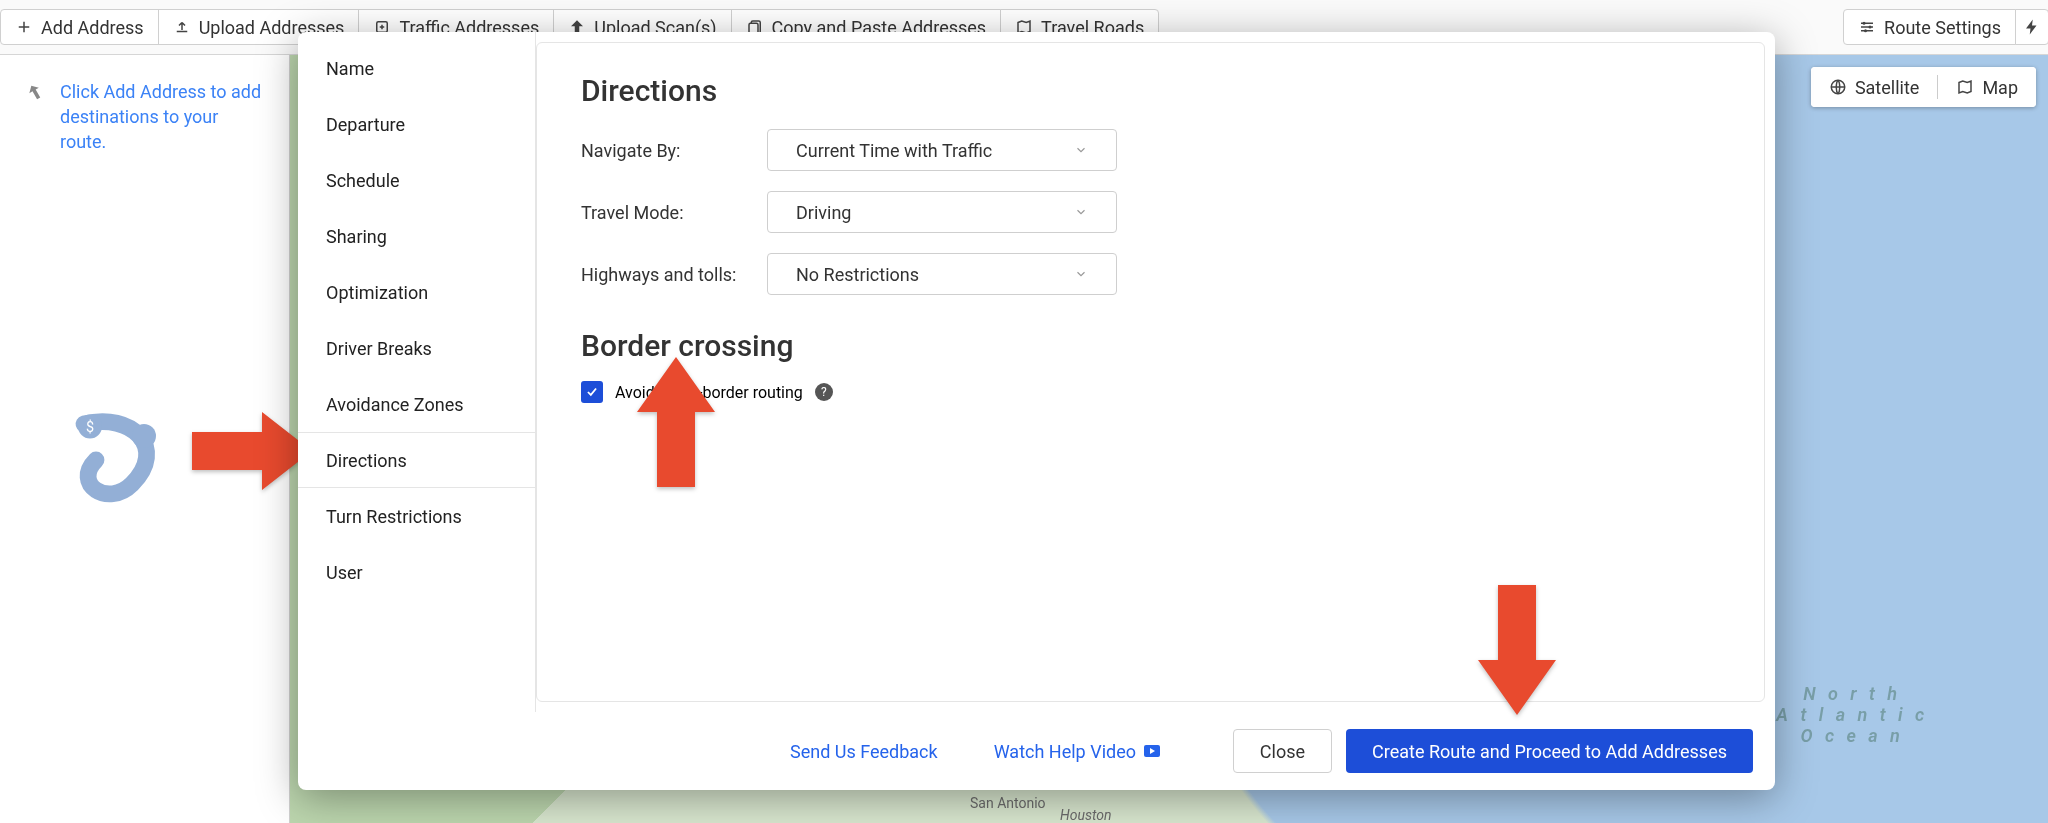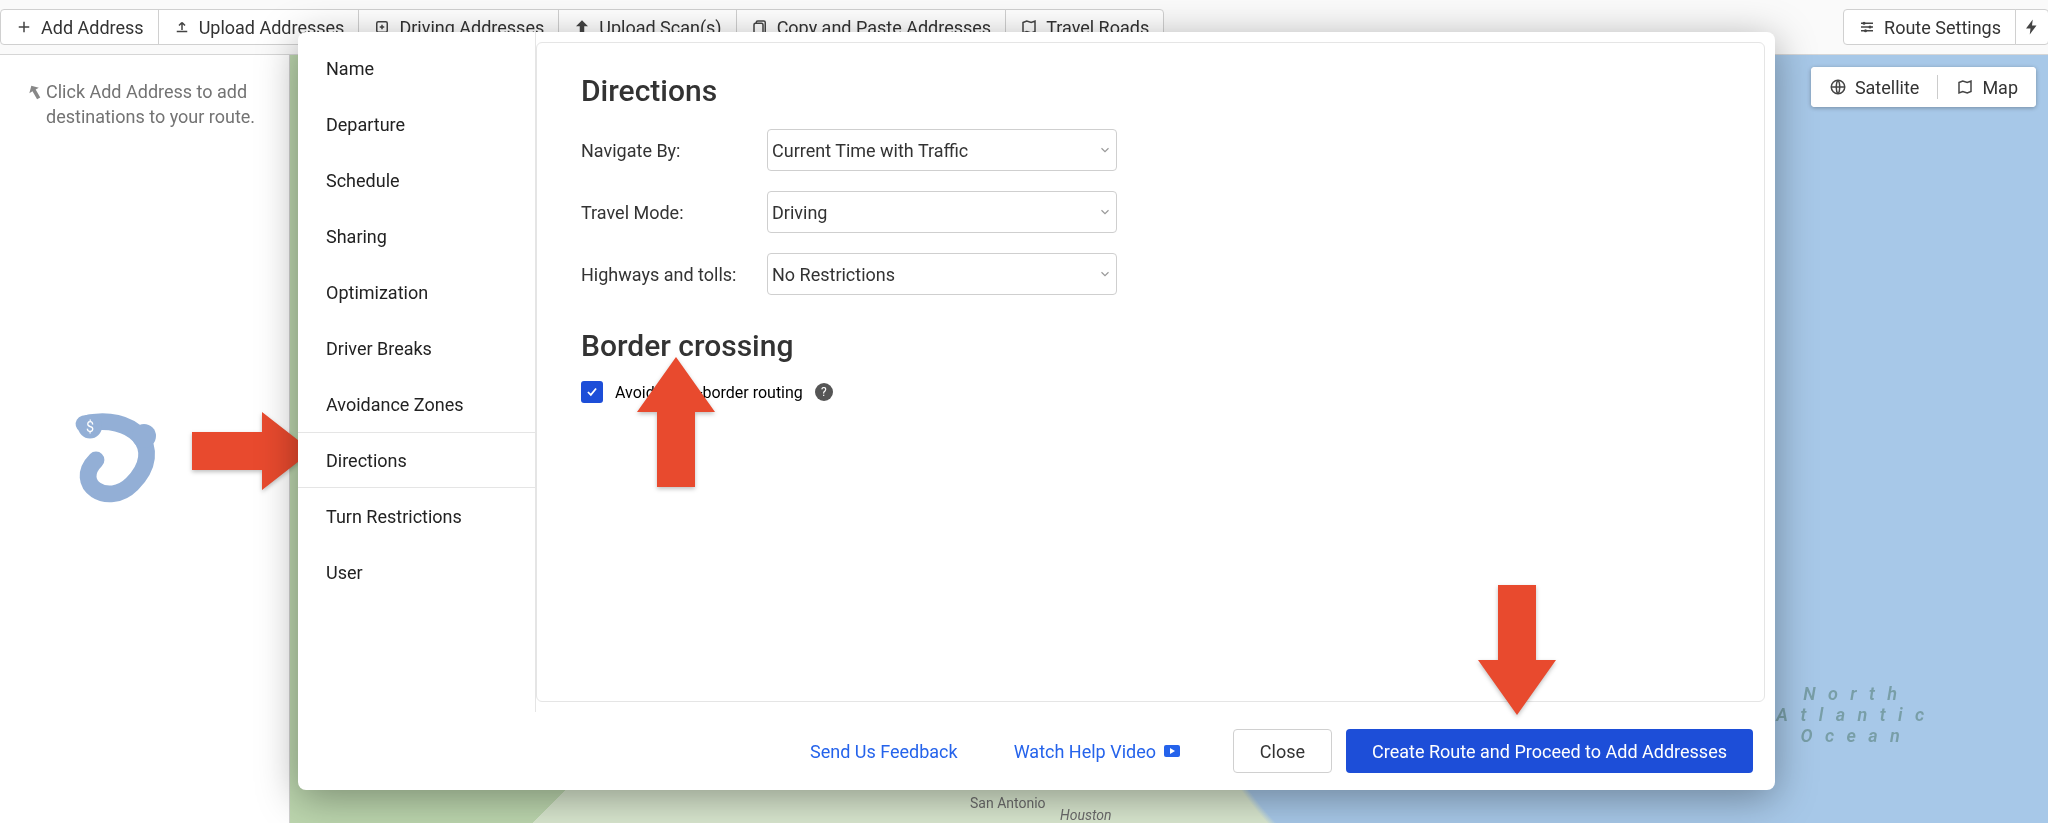--- a/index.html
+++ b/index.html
@@ -25,21 +25,21 @@
   .tb-icon { width: 18px; height: 18px; display: inline-block; }
   .tb-spacer { flex: 1; }
   .tb-right { display: flex; align-items: center; gap: 0; }
   .tb-lightning { width: 34px; padding: 0; justify-content: center; }
 
   
   .left-panel {
     position: absolute; top: 55px; left: 0; width: 290px; bottom: 0;
     background: #fff; border-right: 1px solid #d0d0d0; padding: 24px;
   }
-  .hint { display: flex; color: #737373; font-size: 18px; line-height: 1.4; justify-content: space-between; }
+  .hint { display: flex; gap: 14px; color: #3b82f6; font-size: 18px; line-height: 1.4; justify-content: space-between; }
   .hint-arrow { width: 22px; height: 22px; flex: 0 0 22px; margin-top: 2px; opacity: .7; }
 
   .map-area {
     position: absolute; top: 55px; left: 290px; right: 0; bottom: 0;
     background:
       radial-gradient(circle at 90% 30%, #a7c8e8 0 18%, transparent 18.5%),
       radial-gradient(circle at 70% 70%, #a7c8e8 0 25%, transparent 25.5%),
       linear-gradient(135deg, #bcd6ae 0 40%, #d9e7cf 40% 70%, #a7c8e8 70% 100%);
     overflow: hidden;
   }
@@ -71,21 +71,21 @@
 
   
   .modal {
     position: absolute; top: 32px; left: 298px; width: 1477px; height: 758px;
     background: #fff; border-radius: 8px; box-shadow: 0 8px 40px rgba(0,0,0,.35);
     display: flex; flex-direction: column;
   }
   .modal-body { flex: 1; display: flex; }
   .modal-footer {
     height: 78px; display: flex; align-items: center; justify-content: flex-end;
-    padding: 0 22px; gap: 14px; margin-left: 20px;
+    padding: 0 22px; gap: 14px;
   }
   .footer-links { display: flex; gap: 56px; margin-right: auto; padding-left: 470px; }
   .footer-links a { color: #2563eb; text-decoration: none; font-size: 18px; display: inline-flex; align-items: center; gap: 8px; }
   .btn-secondary {
     height: 44px; padding: 0 26px; border-radius: 4px; border: 1px solid #d0d0d0;
     background: #fff; color: #333; font-size: 18px; cursor: pointer;
   }
   .btn-primary {
     height: 44px; padding: 0 26px; border-radius: 4px; border: none;
     background: #1d4ed8; color: #fff; font-size: 18px; cursor: pointer;
@@ -109,21 +109,21 @@
   .panel {
     flex: 1; margin: 10px 10px 10px 0; border: 1px solid #e5e5e5; border-radius: 6px;
     padding: 30px 44px; display: flex; flex-direction: column; gap: 10px;
     position: relative;
   }
   h2 { font-size: 30px; font-weight: 500; color: #333; margin-bottom: 6px; }
   .row { display: flex; align-items: center; height: 52px; }
   .row label { width: 186px; font-size: 18px; color: #333; }
   .select {
     width: 350px; height: 42px; border: 1px solid #cfcfcf; border-radius: 4px;
-    padding: 0 4px; display: flex; align-items: center; justify-content: space-between;
+    padding: 0 28px; display: flex; align-items: center; justify-content: space-between;
     font-size: 18px; color: #333; background: #fff; cursor: pointer;
   }
   .chev { width: 14px; height: 14px; opacity: .6; }
 
   .check-row { display: flex; align-items: center; gap: 12px; margin-top: 2px; }
   .checkbox {
     width: 22px; height: 22px; border-radius: 3px; background: #1d4ed8;
     display: inline-flex; align-items: center; justify-content: center; cursor: pointer;
   }
   .checkbox svg { width: 14px; height: 14px; stroke: #fff; stroke-width: 3; fill: none; }
@@ -150,21 +150,21 @@
       <svg class="tb-icon" viewBox="0 0 24 24">
           <path d="M12 16V6m0 0l-4 4m4-4l4 4M5 18h14" stroke="#444" stroke-width="2" fill="none"></path>
         </svg>
       <span>Upload Addresses</span>
     </button>
     <button class="tb-btn mid">
       <svg class="tb-icon" viewBox="0 0 24 24">
           <rect x="5" y="5" width="14" height="14" rx="2" stroke="#444" stroke-width="2" fill="none"></rect>
           <path d="M12 9v6m-3-3h6" stroke="#444" stroke-width="2"></path>
         </svg>
-      <span>Driving Addresses</span>
+      <span>Traffic Addresses</span>
     </button>
     <button class="tb-btn mid">
       <svg class="tb-icon" viewBox="0 0 24 24">
           <path d="M12 3l8 8h-5v10h-6V11H4l8-8z" fill="#444"></path>
         </svg>
       <span>Upload Scan(s)</span>
     </button>
     <button class="tb-btn mid">
       <svg class="tb-icon" viewBox="0 0 24 24">
           <rect x="7" y="4" width="12" height="16" rx="2" stroke="#444" stroke-width="2" fill="none"></rect>

